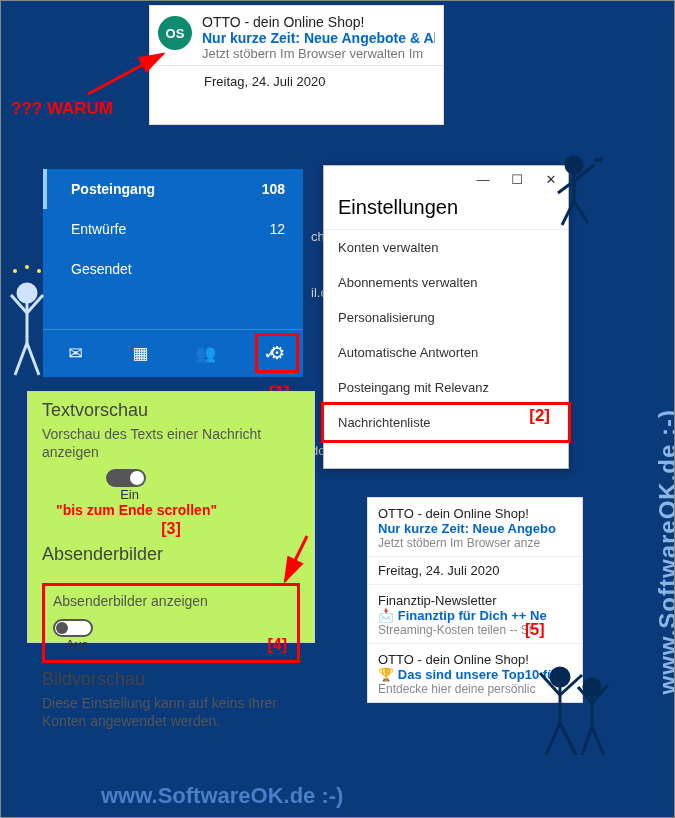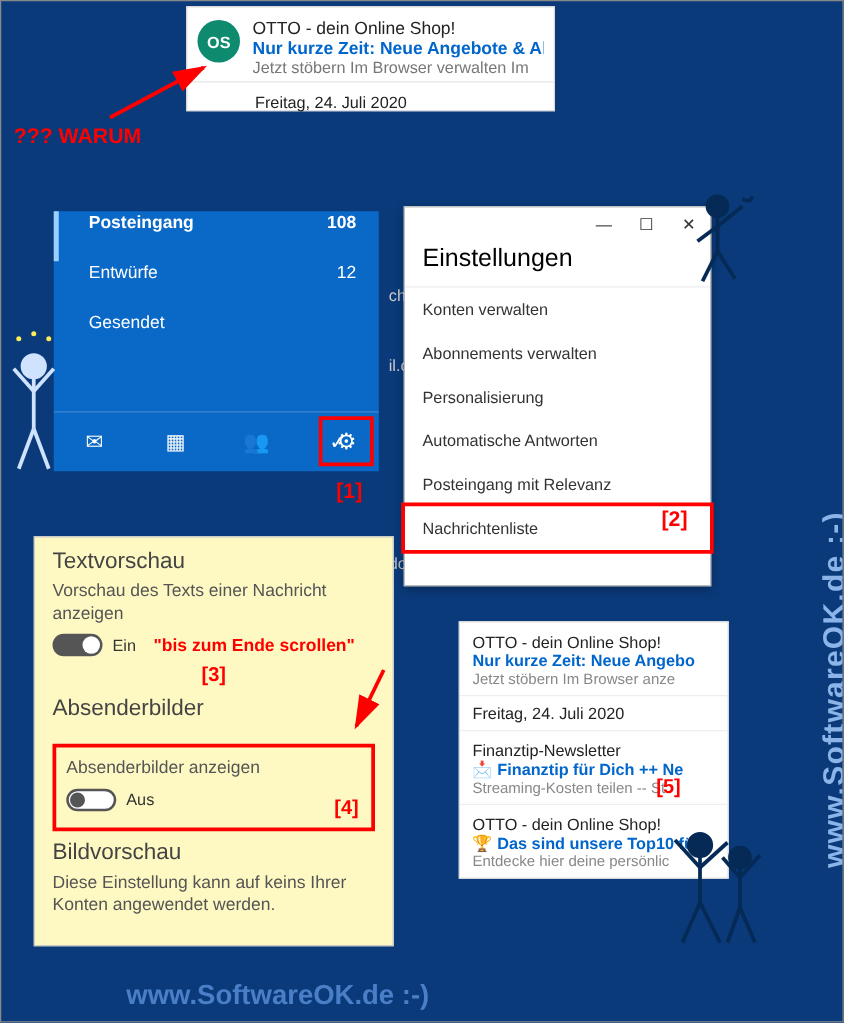--- a/index.html
+++ b/index.html
@@ -8,21 +8,21 @@
     background: #0a3a7a;
     font-family: "Segoe UI", Arial, sans-serif;
     position: relative;
     overflow: hidden;
     border: 1px solid #888;
   }
   .panel { background: #fff; position: absolute; }
 
   
   #mail-top {
-    left: 148px; top: 4px; width: 295px; height: 84px;
+    left: 148px; top: 4px; width: 295px; height: 120px;
     border: 1px solid #ddd;
   }
   #mail-top .row1 { display:flex; padding: 8px 8px 4px 8px; }
   .avatar-circle {
     width: 34px; height: 34px; border-radius: 50%;
     background: #0e8a6f; color:#fff;
     display:flex; align-items:center; justify-content:center;
     font-size:13px; font-weight:600; flex-shrink:0;
     margin-right:10px; margin-top:2px;
   }
@@ -41,21 +41,21 @@
     pointer-events:none;
   }
 
   
   #folders {
     position:absolute; left:42px; top:168px; width:260px; height:208px;
     background:#0a69c7; color:#fff;
   }
   #folders .sel { position:absolute; left:0; top:0; width:4px; height:40px; background:#9ccfff; }
   #folders .item {
-    height:40px; display:flex; align-items:flex-start; justify-content:space-between;
+    height:40px; display:flex; align-items:center; justify-content:space-between;
     padding:0 18px 0 28px; font-size:14px;
   }
   #folders .item.bold { font-weight:600; }
   #folders .iconbar {
     position:absolute; left:0; bottom:0; right:0; height:48px;
     display:flex; align-items:center; justify-content:space-around;
     border-top:1px solid rgba(255,255,255,0.2);
   }
   #folders .iconbar span {
     width:34px; height:34px; display:flex; align-items:center; justify-content:center;
@@ -82,27 +82,27 @@
   #settings .opt { padding:10px 14px; font-size:13px; color:#333; }
   #settings .opt.hl { border:3px solid #ff0000; margin:-3px; position:relative; }
   #lbl2 { position:absolute; right:18px; bottom:14px; color:#ff0000; font-weight:bold; font-size:17px; }
   .ghost { position:absolute; color:#ccc; font-size:13px; }
   #gh-schrift { left:310px; top:228px; }
   #gh-mail    { left:310px; top:284px; }
   #gh-dows    { left:310px; top:442px; color:#bbb; }
 
   
   #opts {
-    left:26px; top:428px; width:288px; height:328px;
+    left:26px; top:390px; width:288px; height:252px;
     border:1px solid #ccc; padding:2px 14px 10px 14px;
-    background:#fef9c3;
+    background:#bef264;
   }
   #opts h3 { font-size:18px; font-weight:300; color:#444; margin-top:6px; }
   #opts .sub { font-size:14px; color:#555; margin-top:4px; line-height:1.3; }
-  .toggle { display:inline-flex; align-items:center; margin-top:8px; }
+  .toggle { display:inline-flex; align-items:center; margin-top:8px;flex-direction:column; }
   .tswitch {
     width:40px; height:18px; border-radius:10px; position:relative; margin-right:8px;
   }
   .tswitch.on  { background:#555; }
   .tswitch.off { background:#fff; border:2px solid #555; }
   .tswitch.on::after {
     content:""; position:absolute; right:2px; top:2px;
     width:14px; height:14px; border-radius:50%; background:#fff;
   }
   .tswitch.off::after {

